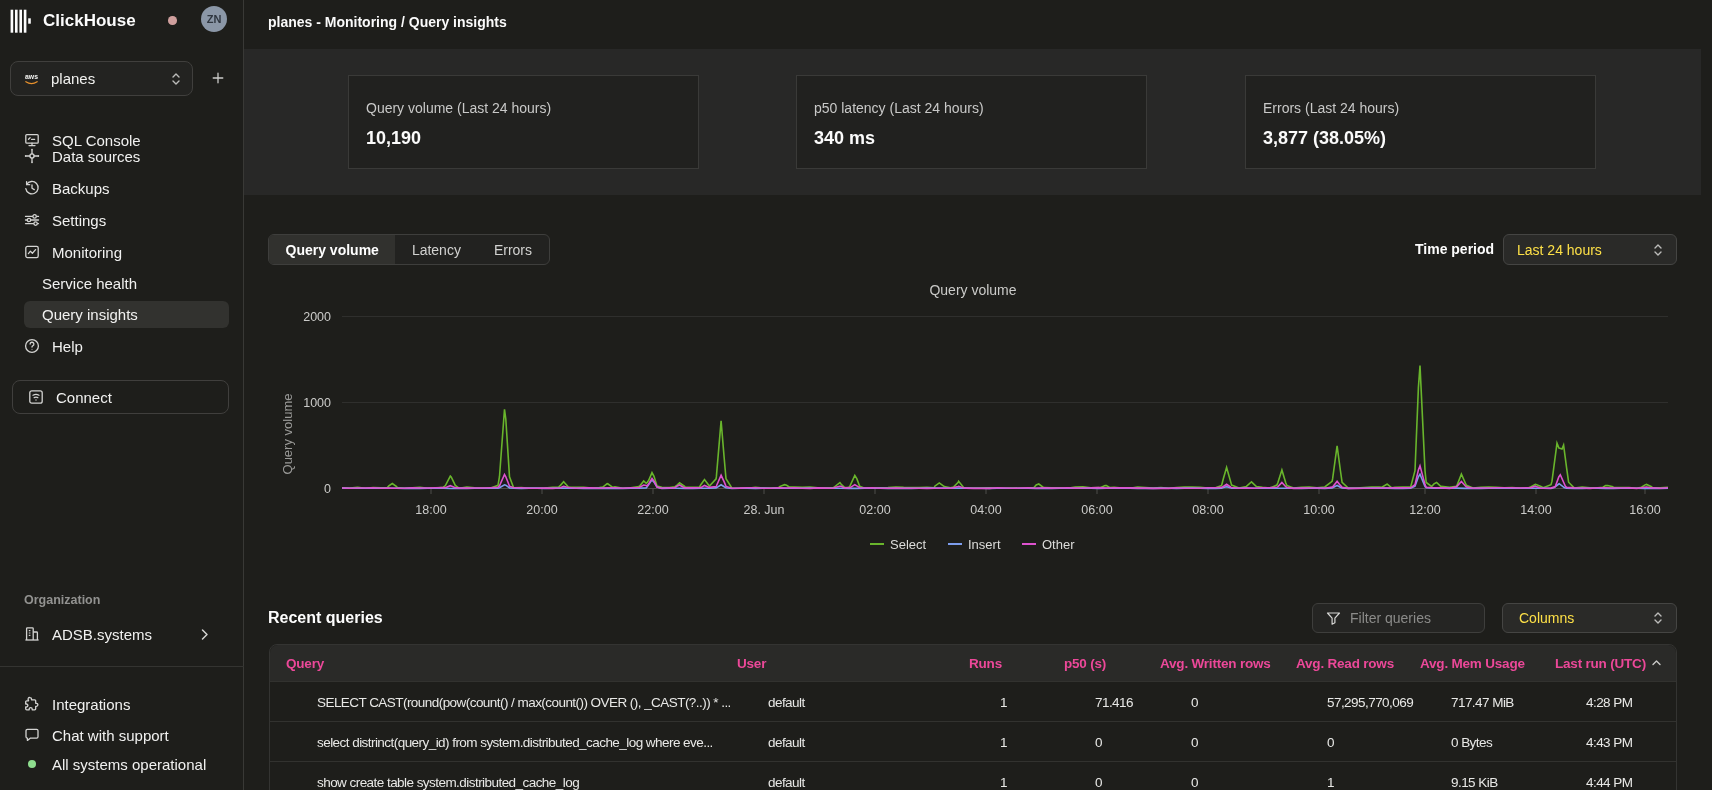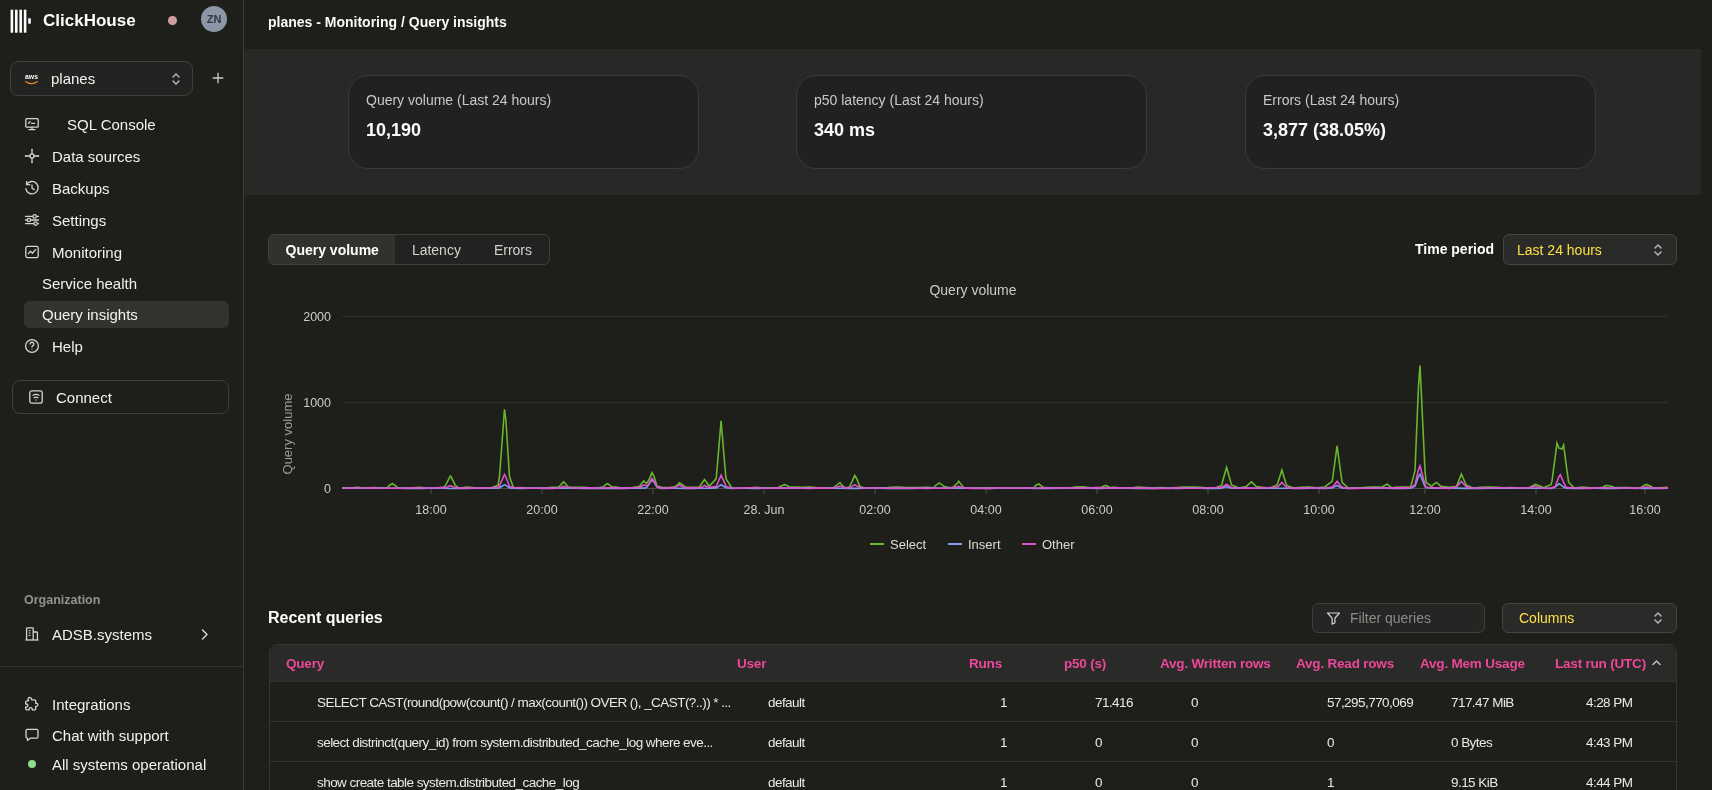--- a/index.html
+++ b/index.html
@@ -13,21 +13,21 @@
     display:flex; align-items:center; height:26px; }
   .navitem svg { margin-right:12px; }
   .navtext { white-space:nowrap; }
   
   #main { position:absolute; left:244px; top:0; width:1457px; height:666px; }
   #hdrtitle { position:absolute; left:24px; top:14px; color:#fafafa;
     font-size:14px; font-weight:700; }
   #band { position:absolute; left:0; top:49px; width:1457px; height:146px;
     background:#282827; }
   .card { position:absolute; top:26px; width:351px; height:94px;
-    background:#21211f; border:1px solid #3a3a38; border-radius:20px; padding:16px 17px 0; }
+    background:#21211f; border:1px solid #3a3a38; border-radius:0; padding:24px 17px 0; }
   .cardlabel { color:#c9c9c8; font-size:14px; }
   .cardvalue { color:#fbfbfb; font-size:18px; font-weight:700; margin-top:12px; }
   
   #tabs { position:absolute; left:24px; top:234px; height:31px;
     border:1px solid #3e3e3c; border-radius:6px; display:flex; overflow:hidden;
     background:#222220; }
   .tab { height:100%; display:flex; align-items:center; justify-content:center;
     color:#d2d2d0; font-size:14px; padding:0 16.5px; }
   .tab.active { background:#31312e; color:#fff; font-weight:700; }
   #timeperiod { position:absolute; top:241px; left:1171px; color:#fdfdfd;
@@ -213,21 +213,21 @@
     <div class="abs" style="left:40px; top:8px; color:#f2f2f0; font-size:15px;">planes</div>
     <svg class="abs" style="right:10px; top:10px;" width="12" height="14" viewBox="0 0 12 14" fill="none" stroke="#bcbcba" stroke-width="1.4" stroke-linecap="round" stroke-linejoin="round">
         <path d="M3 5 L6 2 L9 5"></path>
         <path d="M3 9 L6 12 L9 9"></path>
       </svg>
   </div>
   <svg class="abs" style="left:212px; top:72px;" width="12" height="12" viewBox="0 0 15 15" stroke="#cdcdcb" stroke-width="1.6" stroke-linecap="round">
       <path d="M7.5 1.5 V13.5 M1.5 7.5 H13.5"></path>
     </svg>
 
-  <div class="navitem" style="top:111px;gap:15px;">
+  <div class="navitem" style="top:127px;">
     <svg width="16" height="16" viewBox="0 0 16 16" fill="none" stroke="#d4d4d2" stroke-width="1.3" stroke-linecap="round" stroke-linejoin="round">
         <rect x="1.8" y="2.6" width="12.4" height="8.6" rx="1"></rect>
         <path d="M8 11.2 v2.2 M5 13.6 h6"></path>
         <path d="M4.5 7.2 l1.6 -1.5 M7.6 7.4 h3"></path>
       </svg>
     <span class="navtext">SQL Console</span>
   </div>
   <div class="navitem" style="top:143px;">
     <svg width="16" height="16" viewBox="0 0 16 16" fill="none" stroke="#d4d4d2" stroke-width="1.3" stroke-linecap="round">
         <circle cx="8" cy="8" r="2.1"></circle>

